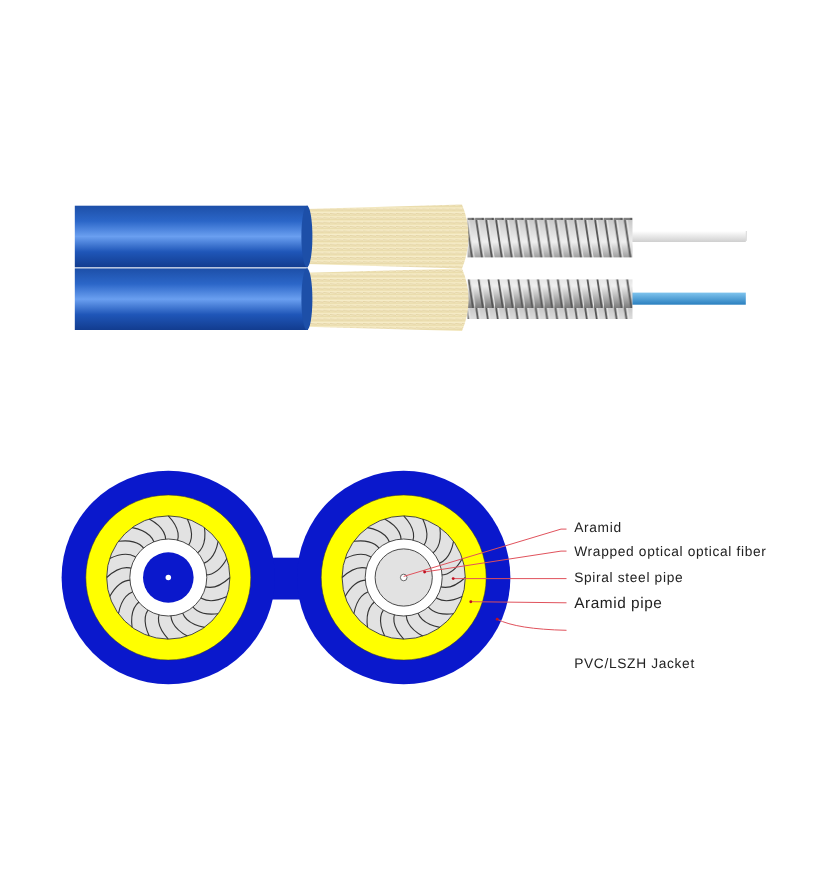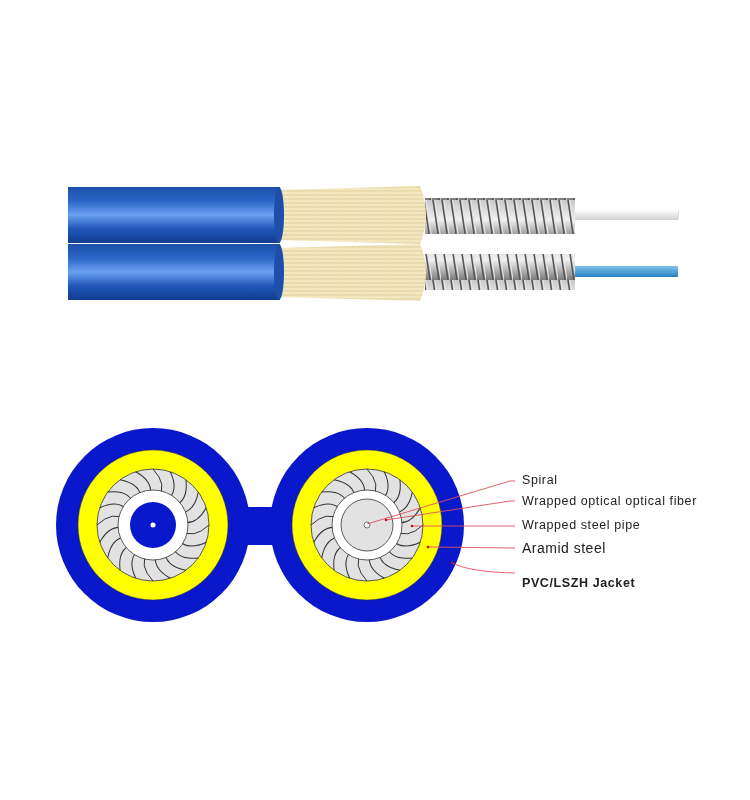--- a/index.html
+++ b/index.html
@@ -144,17 +144,17 @@
     </g>
     <g fill="#c01020">
       <circle cx="386" cy="520" r="1.3"></circle>
       <circle cx="412" cy="526" r="1.3"></circle>
       <circle cx="428" cy="547" r="1.3"></circle>
       <circle cx="452" cy="563" r="1.3"></circle>
     </g>
   </g>
 </svg>
 
-<div class="label" style="left:522px; top:473px;">Spiral</div>
+<div class="label" style="left:522px; top:473px;">Aramid</div>
 <div class="label" style="left:522px; top:494px;">Wrapped optical optical fiber</div>
-<div class="label" style="left:522px; top:518px;">Wrapped steel pipe</div>
-<div class="label big" style="left:522px; top:540px;">Aramid steel</div>
-<div class="label" style="left:522px; top:576px;font-weight:bold;">PVC/LSZH Jacket</div>
+<div class="label" style="left:522px; top:518px;">Spiral steel pipe</div>
+<div class="label big" style="left:522px; top:540px;">Aramid pipe</div>
+<div class="label" style="left:522px; top:596px;">PVC/LSZH Jacket</div>
 
 </body></html>

